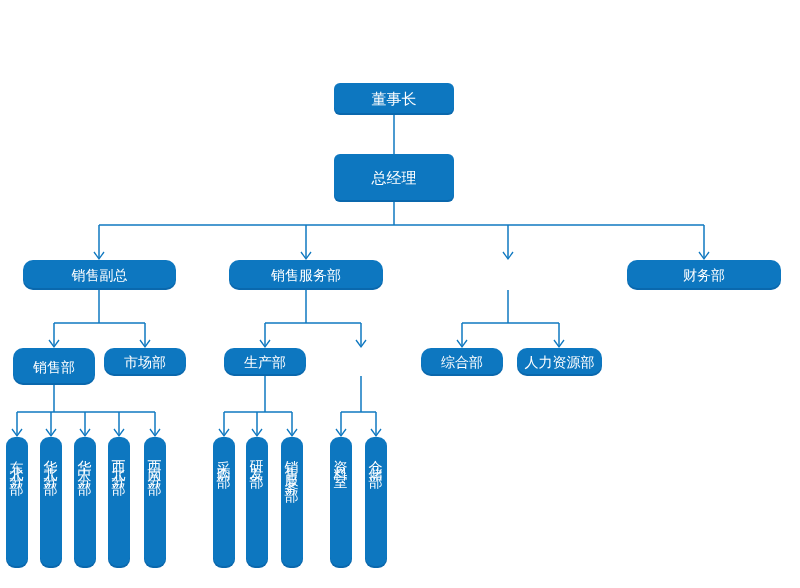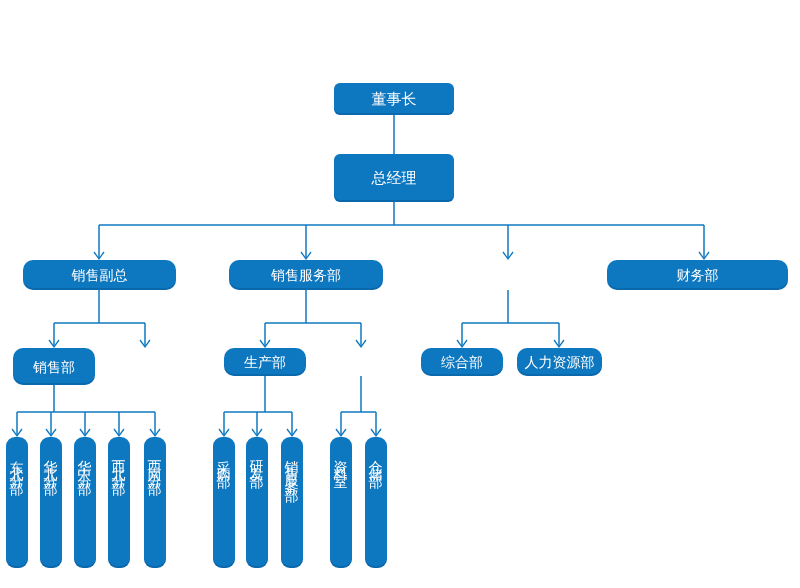--- a/index.html
+++ b/index.html
@@ -129,23 +129,24 @@
       <polyline points="371,393 376,400 381,393"></polyline>
     </g>
   </svg>
 
   <div class="node lvl1" style="left:334px;top:47px;width:120px;height:32px">董事长</div>
 
   <div class="node lvl1" style="left:334px;top:118px;width:120px;height:48px">总经理</div>
 
   <div class="node" style="left:23px;top:224px;width:153px;height:30px">销售副总</div>
   <div class="node" style="left:229px;top:224px;width:154px;height:30px">销售服务部</div>
-  <div class="node" style="left:607px;top:224px;width:181px;height:30px">财务部</div>
+  <div class="node" style="left:627px;top:224px;width:154px;height:30px">财务部</div>
 
   <div class="node" style="left:13px;top:312px;width:82px;height:37px">销售部</div>
+  <div class="node" style="left:104px;top:312px;width:82px;height:28px">市场部</div>
   <div class="node" style="left:224px;top:312px;width:82px;height:28px">生产部</div>
   <div class="node" style="left:421px;top:312px;width:82px;height:28px">综合部</div>
   <div class="node" style="left:517px;top:312px;width:85px;height:28px">人力资源部</div>
 
   <div class="node v" style="left:6px;top:401px;width:22px;height:131px">东北分部</div>
   <div class="node v" style="left:40px;top:401px;width:22px;height:131px">华北分部</div>
   <div class="node v" style="left:74px;top:401px;width:22px;height:131px">华中分部</div>
   <div class="node v" style="left:108px;top:401px;width:22px;height:131px">西北分部</div>
   <div class="node v" style="left:144px;top:401px;width:22px;height:131px">西南分部</div>
   <div class="node v" style="left:213px;top:401px;width:22px;height:131px">采购部</div>

